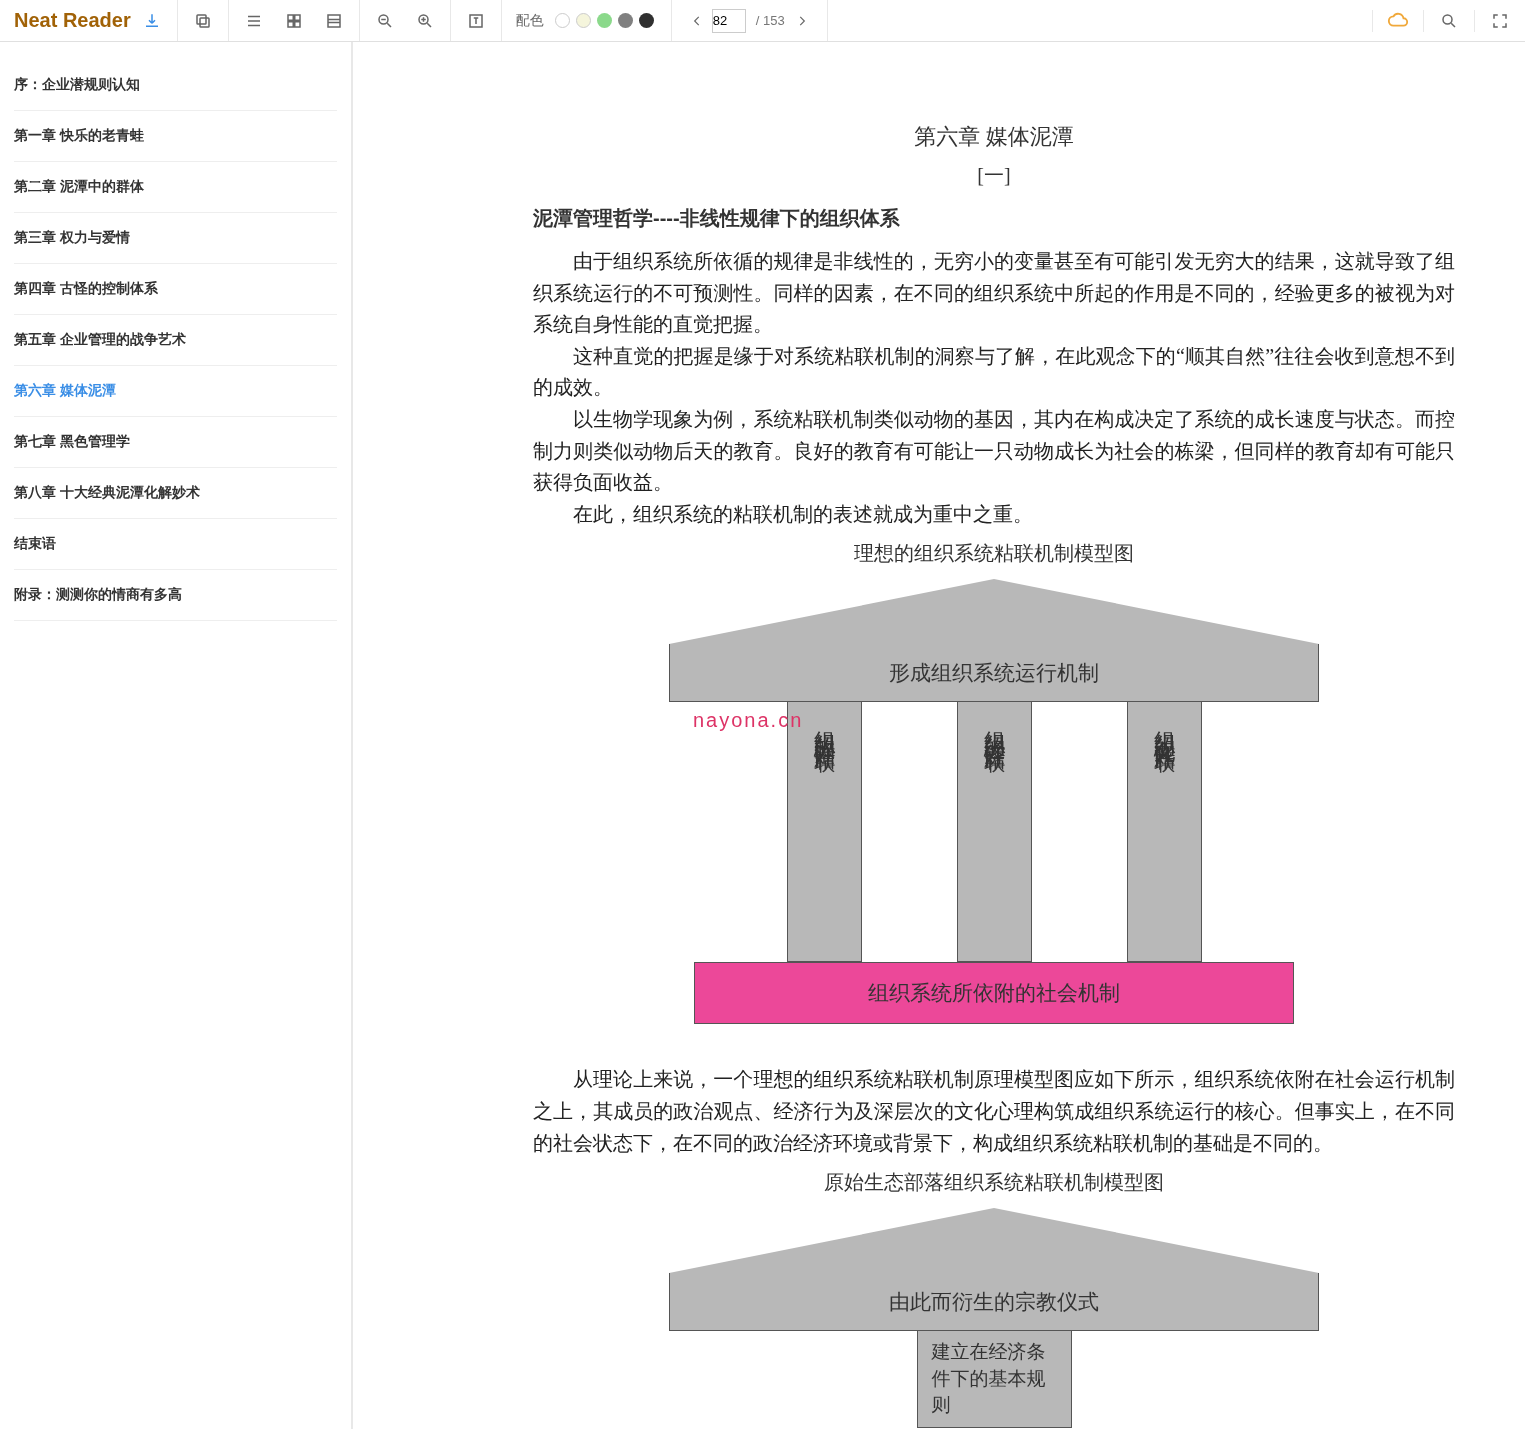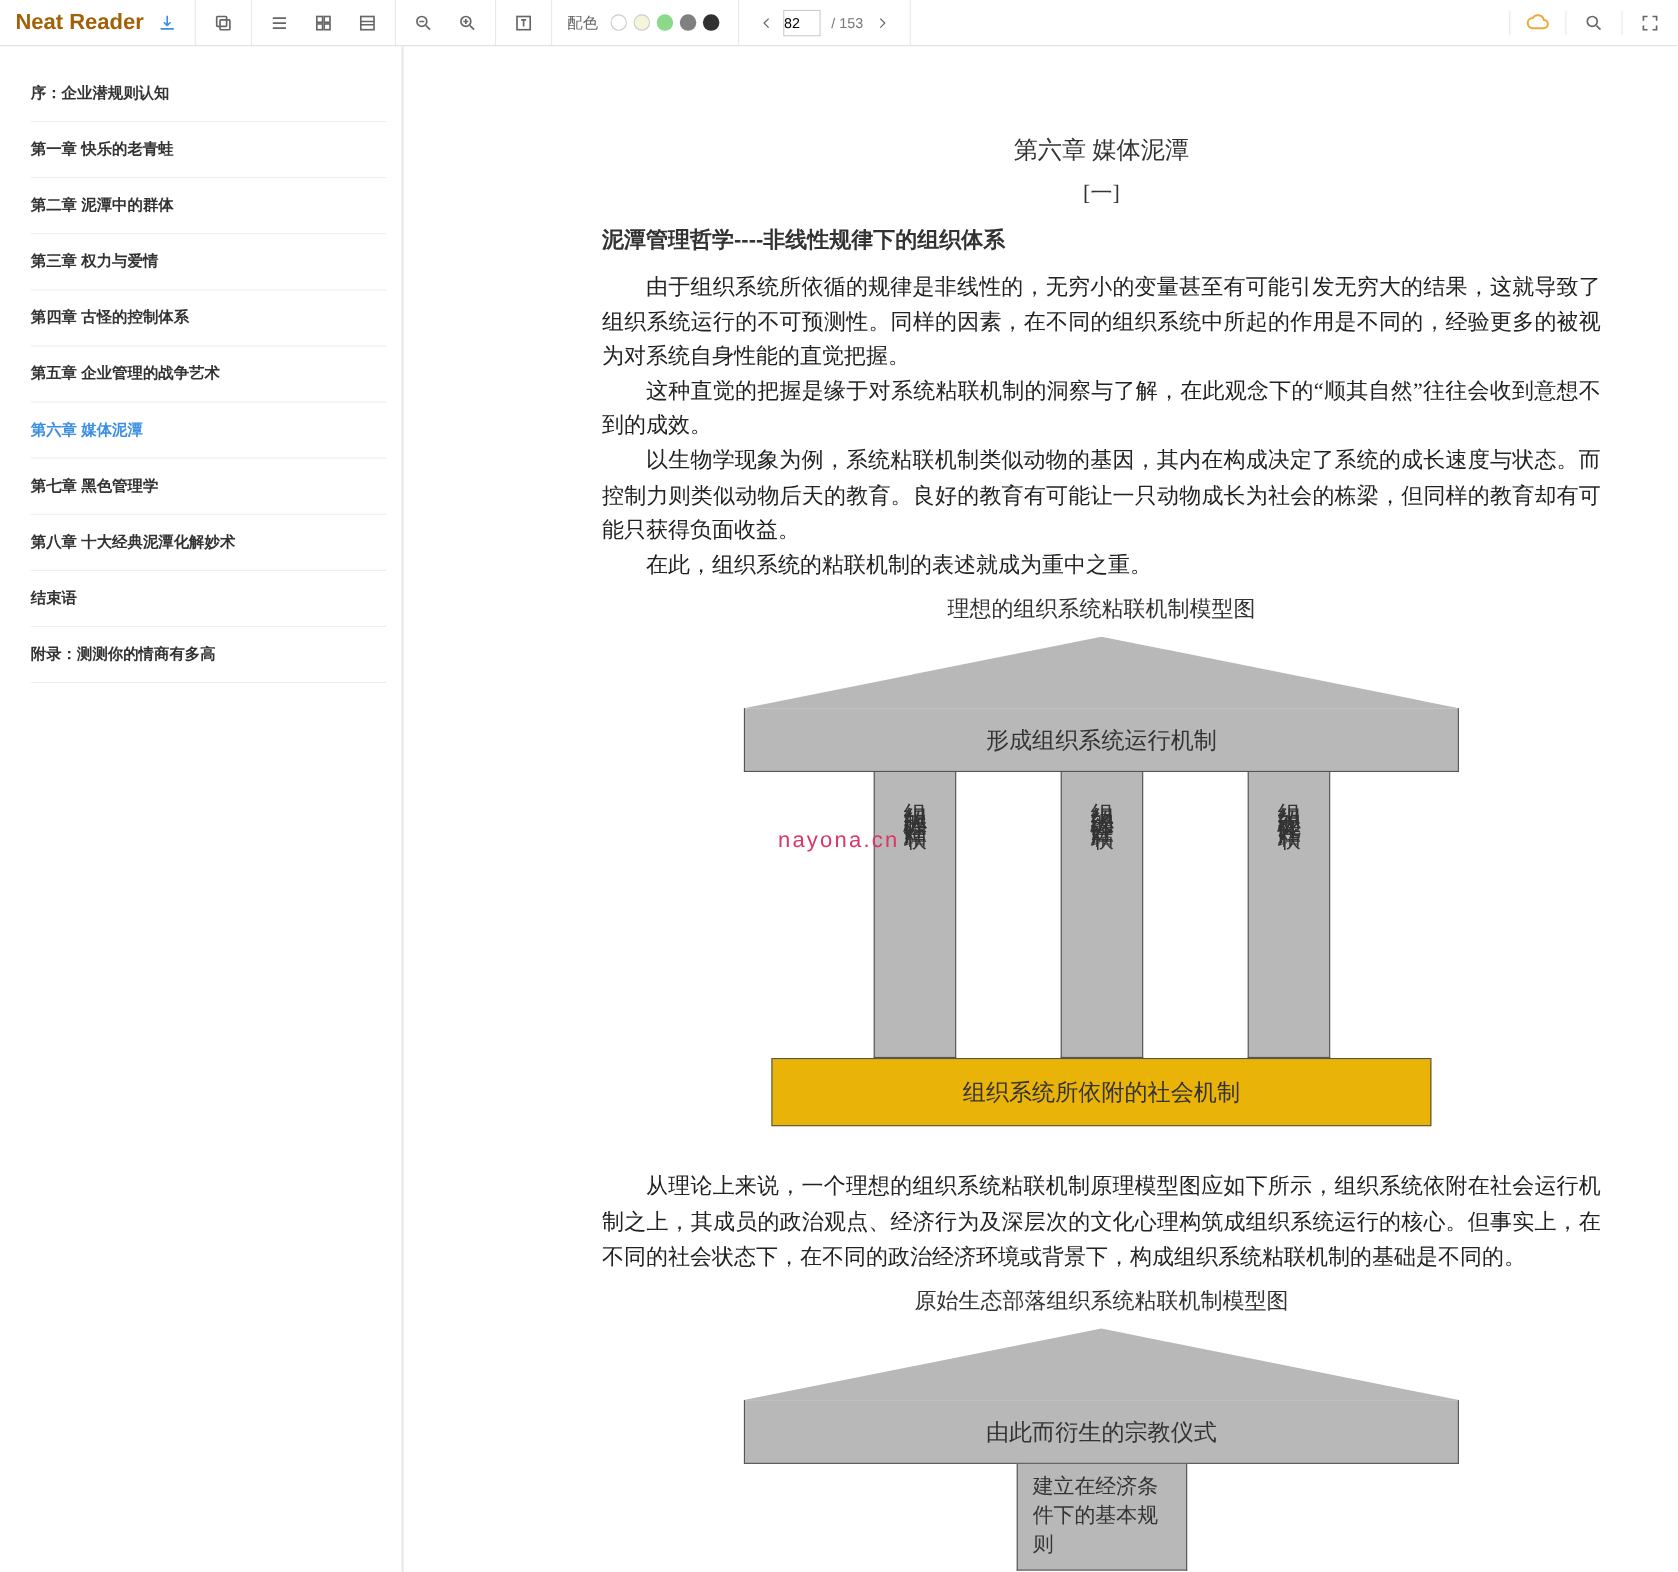--- a/index.html
+++ b/index.html
@@ -11,39 +11,39 @@
 .tb-icon + .tb-icon-sp { margin-left:12px; }
 .color-label { color:#666; margin-right:8px; font-size:14px; }
 .swatch { width:15px; height:15px; border-radius:50%; margin:0 3px; cursor:pointer; }
 .page-input { width:34px; height:24px; border:1px solid #ccc; font-size:13px; margin:0 4px; }
 .page-total { color:#777; font-size:13px; margin:0 6px; }
 .spacer { flex:1; }
 .right-icons { display:flex; align-items:center; }
 .right-icons .tb-section { border-left:1px solid #e8e8e8; border-right:none; }
 .cloud { color:#f0a83a; }
 
-.main { display:flex; height:calc(100vh - 42px);padding-left:14px; }
+.main { display:flex; height:calc(100vh - 42px); }
 .sidebar { width:353px; border-right:2px solid #e8e8e8; padding:18px 14px; overflow-y:auto; }
 .toc-item { font-size:14px; color:#333; padding:16px 0; border-bottom:1px solid #eee; cursor:pointer; font-weight:bold; }
 .toc-item.active { color:#3a8ee6; }
 
 .content { flex:1; padding:80px 70px 40px 180px; overflow-y:auto; font-family:"SimSun","Songti SC",serif; }
 .chapter { font-size:22px; text-align:center; margin-bottom:10px; font-family:"SimSun",serif; }
 .sectnum { text-align:center; font-size:20px; margin-bottom:16px; }
 .subtitle { font-size:20px; font-weight:bold; margin-bottom:14px; font-family:"SimHei","Heiti SC",sans-serif; }
 .para { font-size:20px; line-height:1.58; text-indent:2em; text-align:justify; color:#222; }
 .dia-title { text-align:center; font-size:20px; margin:10px 0 12px 0; }
 
 .diagram { width:650px; margin:0 auto 40px auto; }
 .roof { width:0; height:0; border-left:325px solid transparent; border-right:325px solid transparent; border-bottom:65px solid #b8b8b8; margin:0 auto; }
 .roof-band { background:#b8b8b8; height:58px; display:flex; align-items:center; justify-content:center; font-size:21px; border-left:1px solid #555; border-right:1px solid #555; border-bottom:1px solid #555; }
 .pillars { display:flex; justify-content:space-around; padding:0 70px; }
 .pillar { background:#b8b8b8; width:75px; min-height:260px; border:1px solid #555; border-top:none; display:flex; align-items:flex-start; justify-content:center; padding-top:12px; font-size:21px; line-height:1.5; text-align:center; }
 .plabel { writing-mode:vertical-rl; text-orientation:upright; letter-spacing:3px; }
-.base { background:#eab308; height:62px; margin:0 25px; border:1px solid #555; display:flex; align-items:center; justify-content:center; font-size:21px; }
+.base { background:#ec4899; height:62px; margin:0 25px; border:1px solid #555; display:flex; align-items:center; justify-content:center; font-size:21px; }
 .watermark { position:absolute; color:#d36; font-size:20px; font-family:Arial,sans-serif; letter-spacing:2px; }
 .dia-wrap { position:relative; }
 
 .diagram2 { width:650px; margin:0 auto; }
 .pillars2 { display:flex; justify-content:center; }
 .pillar2 { background:#b8b8b8; width:155px; min-height:90px; border:1px solid #555; border-top:none; padding:8px 14px; font-size:19px; line-height:1.4; text-align:left; }
 
 svg { display:block; }
 </style>
 </head>
@@ -177,21 +177,21 @@
     <div class="chapter">第六章  媒体泥潭</div>
     <div class="sectnum">[一]</div>
     <div class="subtitle">泥潭管理哲学----非线性规律下的组织体系</div>
     <p class="para">由于组织系统所依循的规律是非线性的，无穷小的变量甚至有可能引发无穷大的结果，这就导致了组织系统运行的不可预测性。同样的因素，在不同的组织系统中所起的作用是不同的，经验更多的被视为对系统自身性能的直觉把握。</p>
     <p class="para">这种直觉的把握是缘于对系统粘联机制的洞察与了解，在此观念下的“顺其自然”往往会收到意想不到的成效。</p>
     <p class="para">以生物学现象为例，系统粘联机制类似动物的基因，其内在构成决定了系统的成长速度与状态。而控制力则类似动物后天的教育。良好的教育有可能让一只动物成长为社会的栋梁，但同样的教育却有可能只获得负面收益。</p>
     <p class="para">在此，组织系统的粘联机制的表述就成为重中之重。</p>
     <div class="dia-title">理想的组织系统粘联机制模型图</div>
 
     <div class="dia-wrap">
-      <span class="watermark" style="left:160px;top:130px;margin-top:44px;">nayona.cn</span>
+      <span class="watermark" style="left:160px;top:130px;">nayona.cn</span>
       <div class="diagram">
         <div class="roof"></div>
         <div class="roof-band">形成组织系统运行机制</div>
         <div class="pillars">
           <div class="pillar">
               <span class="plabel">组织的政治性粘联</span>
             </div>
           <div class="pillar">
               <span class="plabel">组织的经济性粘联</span>
             </div>

